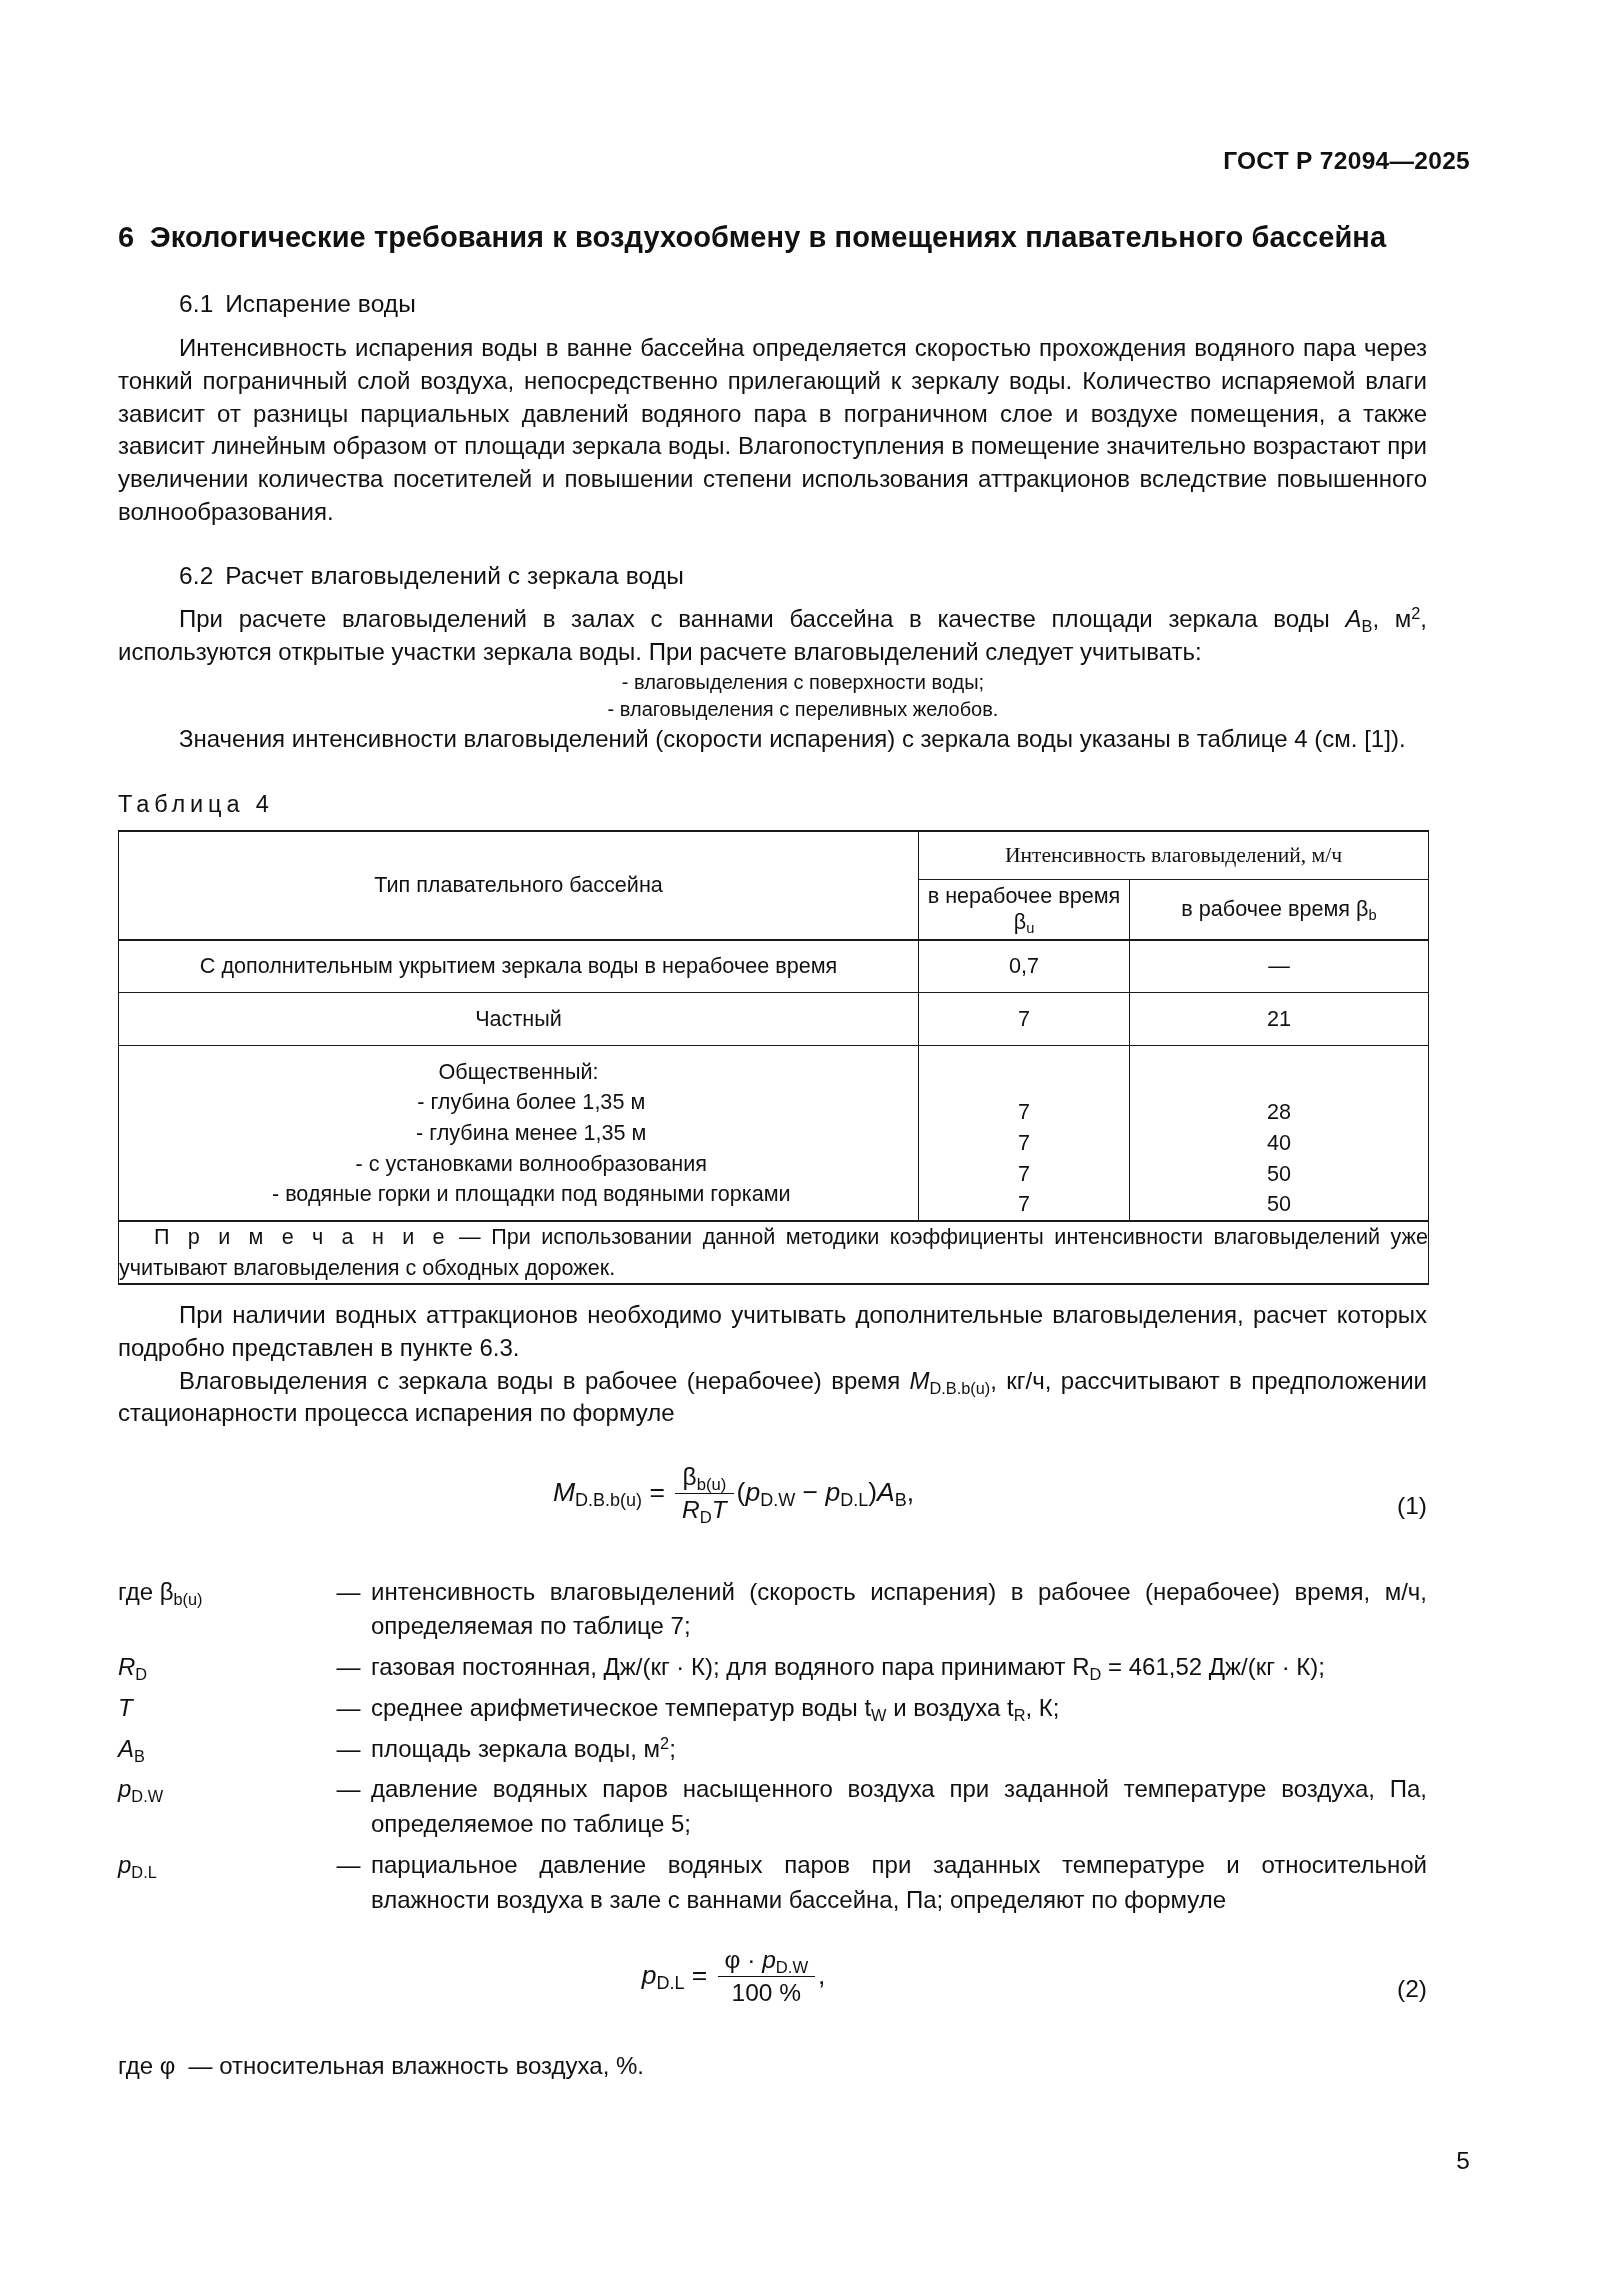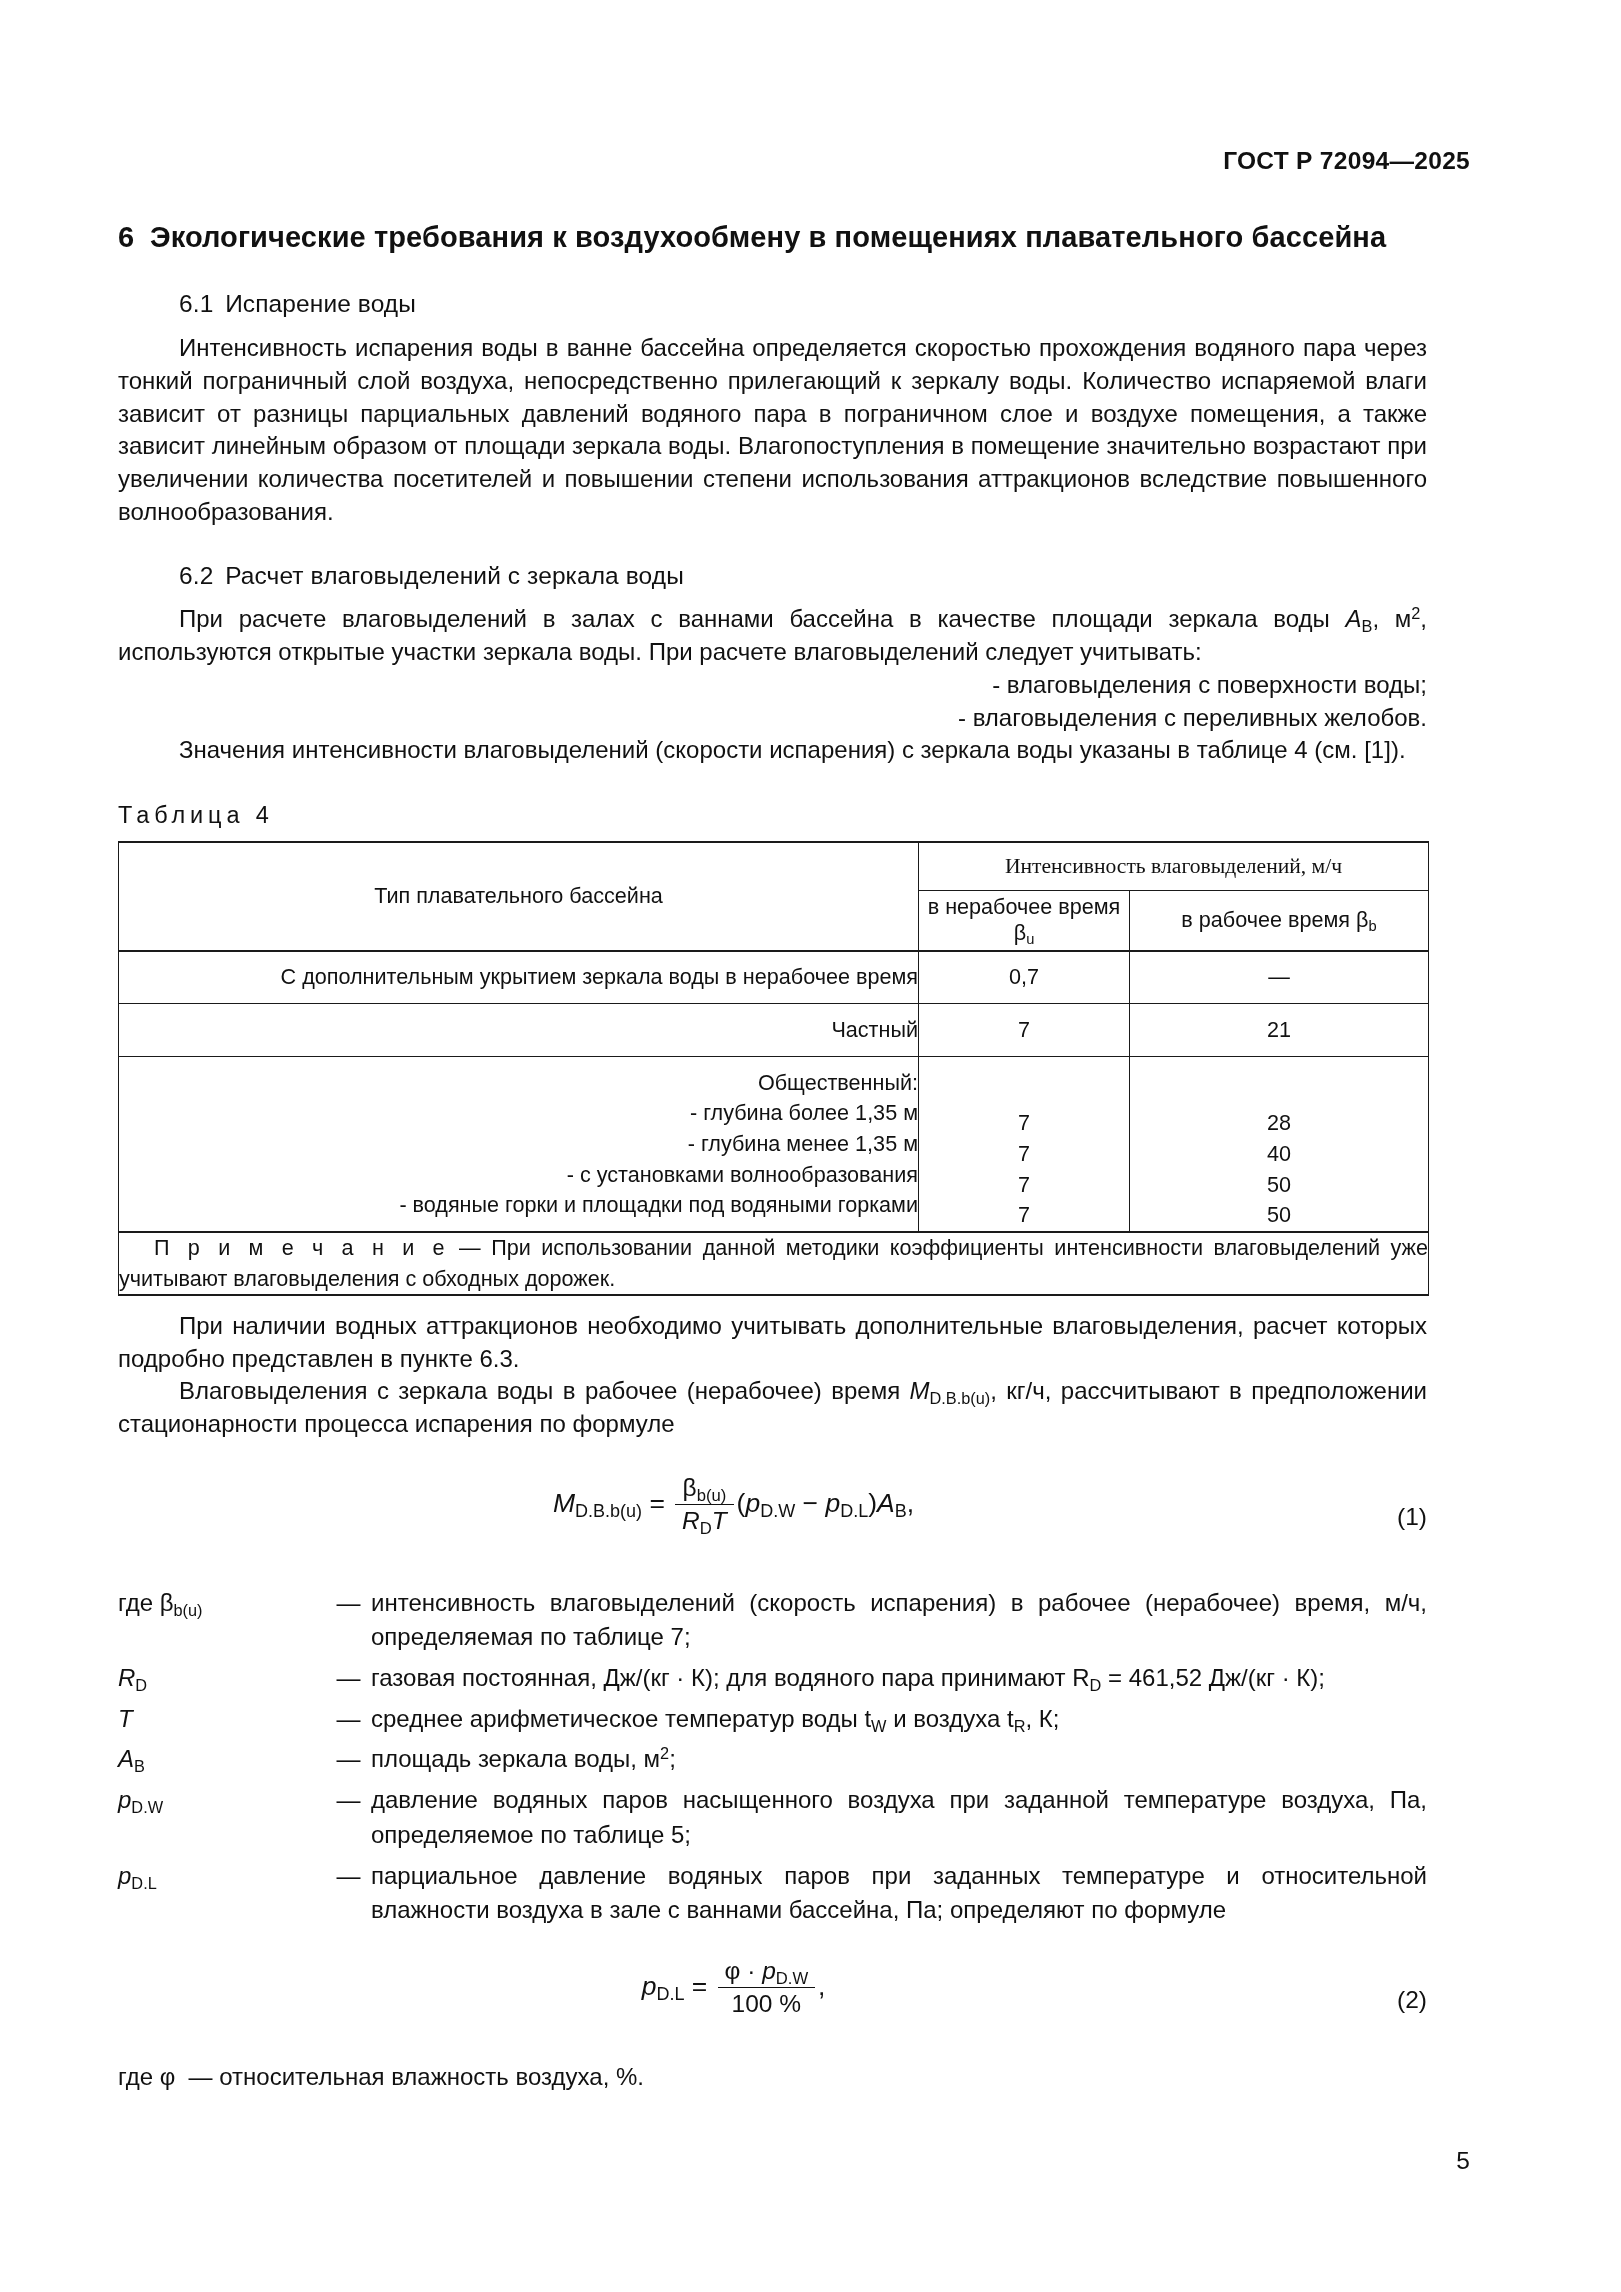--- a/index.html
+++ b/index.html
@@ -60,25 +60,25 @@
   p.body {
     font-size: 24px;
     line-height: 1.365;
     margin: 13.7px 0 0 0;
     text-align: justify;
     text-indent: 61px;
     hyphens: manual;
   }
   p.body.tight { margin-top: 0; }
   p.dash-item {
-    font-size: 24px;
+    font-size: 20px;
     line-height: 1.365;
     margin: 0;
     text-indent: 61px;
-    text-align: right;
+    text-align: center;
   }
 
   sub { font-size: 0.68em; vertical-align: -0.28em; line-height: 0; }
   sup { font-size: 0.68em; vertical-align: 0.52em; line-height: 0; }
   i.v { font-style: italic; }
 
   
   .table-caption {
     font-size: 23.5px;
     margin: 35px 0 11.8px 0;
@@ -107,21 +107,21 @@
   .th-group {
     text-align: center;
     height: 47px;
     font-family: Liberation Serif, serif;
   }
   .th-sub {
     text-align: center;
     height: 59px;
   }
   .cell-name {
-    text-align: right;
+    text-align: center;
     padding: 11.8px 0 11.8px 13.7px;
     line-height: 1.42;
   }
   .cell-num {
     text-align: center;
     line-height: 1.42;
   }
   .cell-num.top { vertical-align: top; padding-top: 51px; }
   .sub-lines { margin: 0; padding: 0; }
   .sub-lines div { padding-left: 25.5px; }

